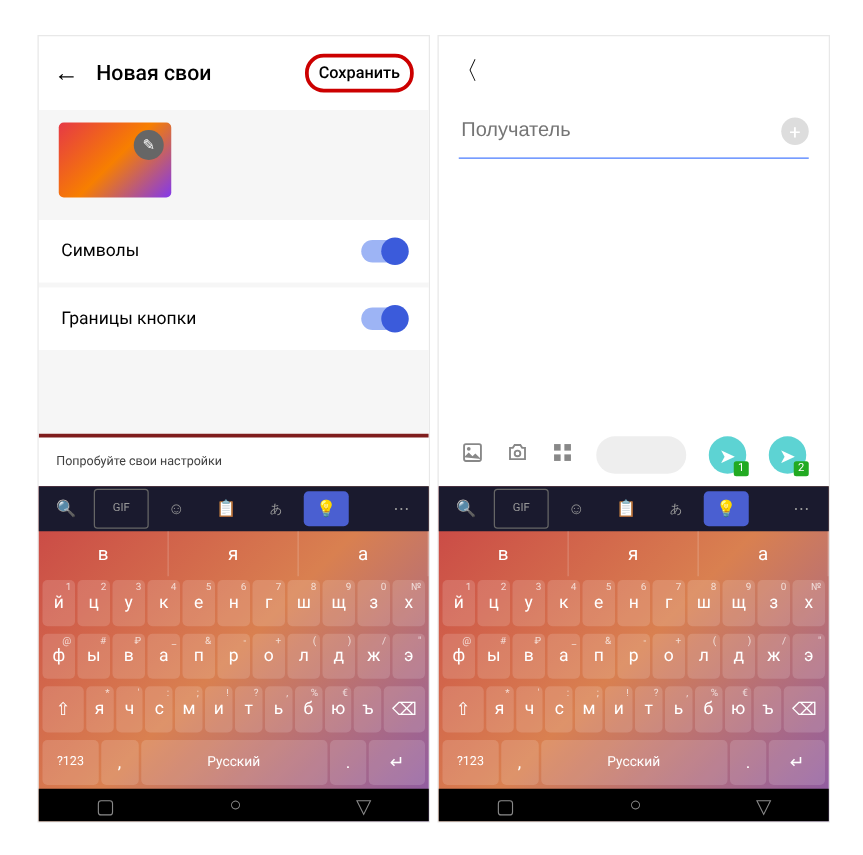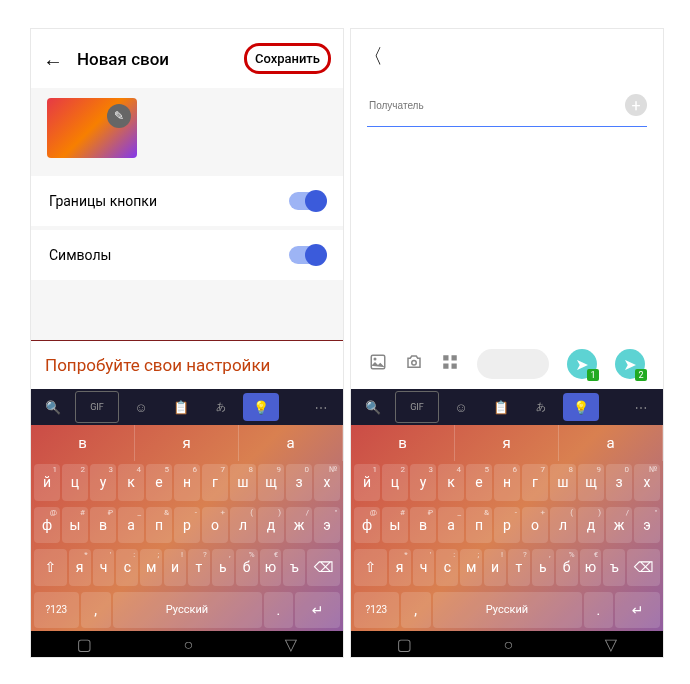--- a/index.html
+++ b/index.html
@@ -8,24 +8,24 @@
 .hdr{display:flex;align-items:center;padding:14px 12px;gap:14px}
 .back{font-size:20px;cursor:pointer}
 .title{font-size:17px;font-weight:500;flex:1}
 .save{border:3px solid #c00;border-radius:15px;padding:5px 8px;font-size:13px;font-weight:500;cursor:pointer}
 .body1{flex:1;background:#f6f6f6;display:flex;flex-direction:column;overflow:hidden}
 .thumb{margin:10px 16px 16px;width:90px;height:60px;background:linear-gradient(135deg,#e63946,#f77f00,#8338ec);border-radius:4px;position:relative}
 .edit{position:absolute;top:6px;right:6px;width:24px;height:24px;border-radius:50%;background:#666;display:flex;align-items:center;justify-content:center;color:#fff;font-size:12px}
 .row{background:#fff;margin:2px 0;padding:16px 18px;display:flex;align-items:center;justify-content:space-between;font-size:14px}
 .tog{width:36px;height:18px;background:#9db4f5;border-radius:10px;position:relative}
 .tog::after{content:'';position:absolute;right:-2px;top:-2px;width:22px;height:22px;background:#3b5bdb;border-radius:50%}
-.try{padding:14px;font-size:17px;color:#c2410c;background:#fff;border-top:1px solid #7f1d1d}
+.try{padding:14px;font-size:10px;color:#404040;background:#fff;border-top:3px solid #7f1d1d}
 .body2{flex:1;padding:0 16px;display:flex;flex-direction:column}
 .recip{display:flex;align-items:center;padding:10px 0;border-bottom:1px solid #4a7cff}
-.recip input{border:0;flex:1;font-size:10px;outline:none;color:#737373}
+.recip input{border:0;flex:1;font-size:16px;outline:none;color:#737373}
 .plus{width:22px;height:22px;border-radius:50%;background:#ddd;color:#fff;display:flex;align-items:center;justify-content:center;font-size:16px}
 .tools{display:flex;align-items:center;gap:18px;padding:10px 2px;color:#888}
 .tools svg{width:18px;height:18px}
 .txtbox{flex:1;height:30px;background:#eee;border-radius:16px}
 .send{width:30px;height:30px;border-radius:50%;background:#5dd3d3;display:flex;align-items:center;justify-content:center;color:#fff;position:relative}
 .badge{position:absolute;bottom:-2px;right:-2px;background:#2a2;color:#fff;font-size:9px;width:12px;height:12px;border-radius:2px;display:flex;align-items:center;justify-content:center}
 .kb{height:268px;display:flex;flex-direction:column;background:linear-gradient(135deg,#c94545,#d98050,#8a5aa8)}
 .kbar{height:36px;background:#1a1a2e;display:flex;align-items:center;padding:0 4px;gap:4px}
 .kbar div{width:36px;height:28px;display:flex;align-items:center;justify-content:center;color:#999;font-size:13px;border-radius:4px}
 .kbar .lit{background:#4a5fd1;color:#fff}
@@ -47,25 +47,25 @@
   <div class="hdr">
     <span class="back">←</span>
     <span class="title">Новая свои</span>
     <span class="save">Сохранить</span>
   </div>
   <div class="body1">
     <div class="thumb">
       <div class="edit">✎</div>
     </div>
     <div class="row">
+      <span>Символы</span>
+      <div class="tog"></div>
+    </div>
+    <div class="row">
       <span>Границы кнопки</span>
-      <div class="tog"></div>
-    </div>
-    <div class="row">
-      <span>Символы</span>
       <div class="tog"></div>
     </div>
     <div style="flex:1"></div>
     <div class="try">Попробуйте свои настройки</div>
   </div>
   <div class="kb kb-left">
         <div class="kbar">
     <div>🔍</div>
     <div style="font-size:9px;border:1px solid #666;border-radius:3px;padding:1px 3px">GIF</div>
     <div>☺</div>

